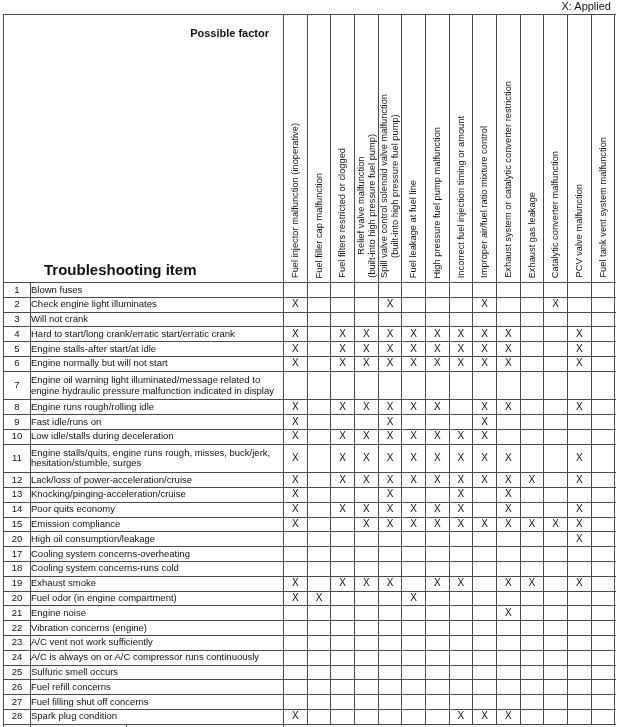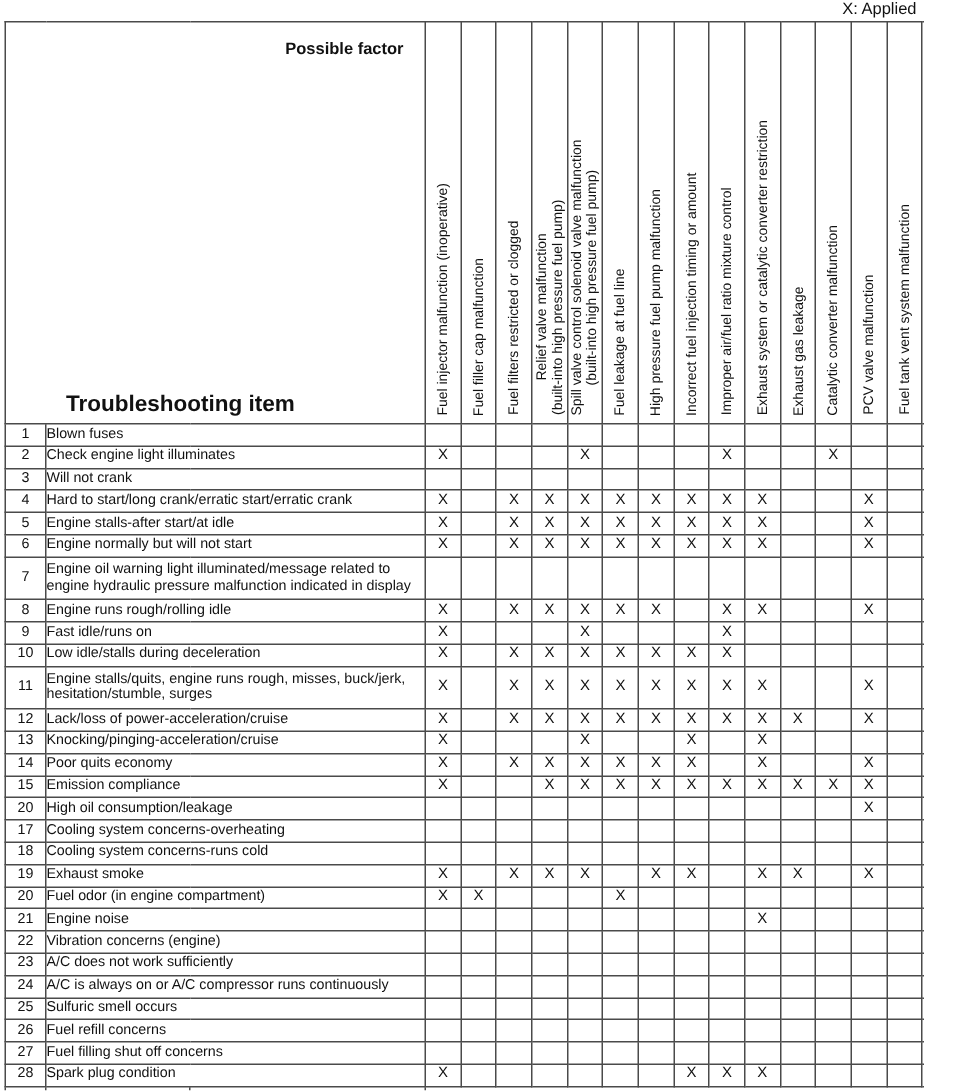--- a/index.html
+++ b/index.html
@@ -531,21 +531,21 @@
           <td class="mark"></td>
           <td class="mark"></td>
           <td class="mark"></td>
           <td class="mark"></td>
           <td class="mark"></td>
           <td class="mark"></td>
           <td class="mark"></td>
         </tr>
         <tr>
           <td class="num">23</td>
-          <td class="item" colspan="2">A/C does not work sufficiently</td>
+          <td class="item" colspan="2">A/C vent not work sufficiently</td>
           <td class="mark"></td>
           <td class="mark"></td>
           <td class="mark"></td>
           <td class="mark"></td>
           <td class="mark"></td>
           <td class="mark"></td>
           <td class="mark"></td>
           <td class="mark"></td>
           <td class="mark"></td>
           <td class="mark"></td>

